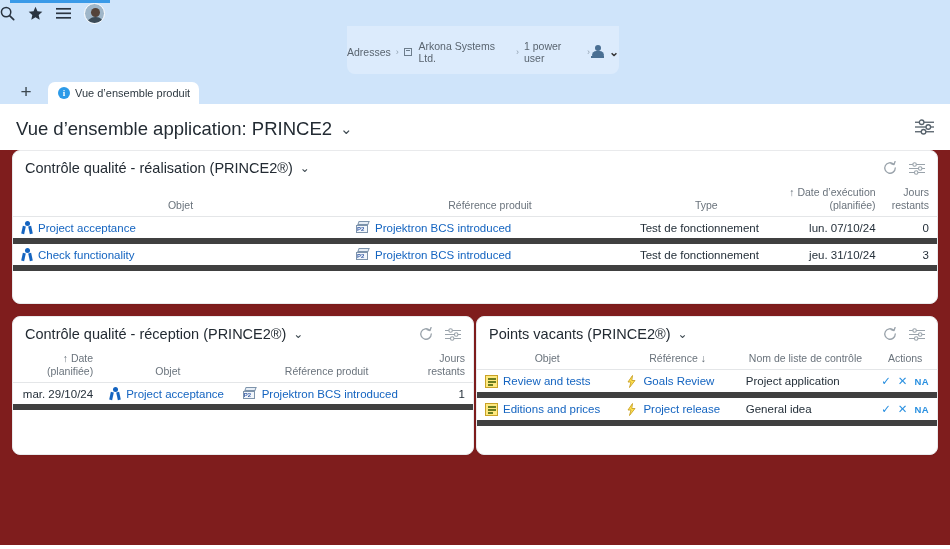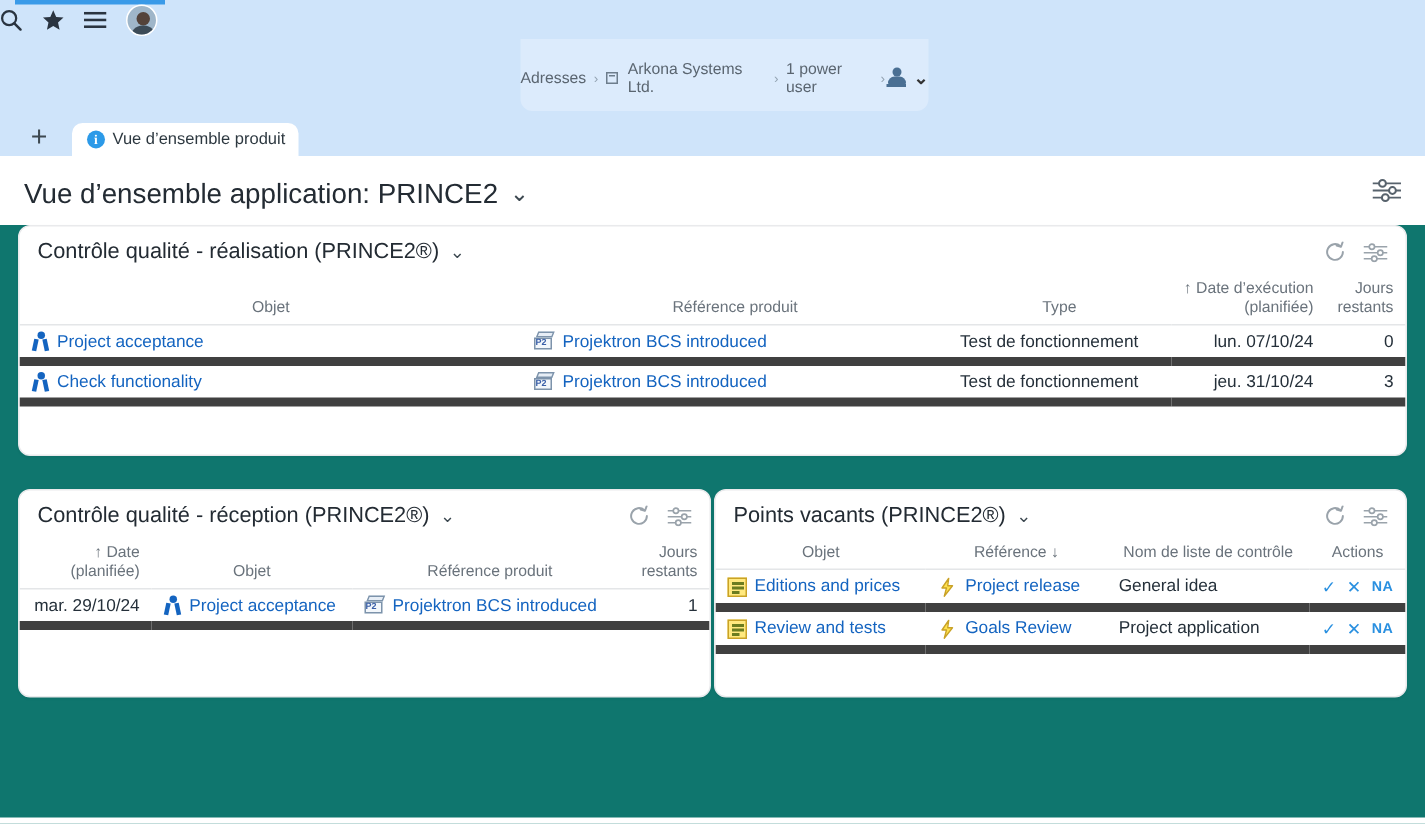--- a/index.html
+++ b/index.html
@@ -122,21 +122,21 @@
     display:flex; align-items:center; justify-content:space-between;
     padding: 14px 16px 10px 16px;
     background:#ffffff;
   }
   .pagetitle {
     font-size: 18.5px; color: #232b33; display:flex; align-items:center; gap:8px;
   }
   .pagetitle .caret { font-size:15px; color:#3c4850; }
 
   .content {
-    background: #0f766e;
+    background: #7f1d1d;
     padding: 0 12px 10px 12px;
     height: 395px;
   }
 
   
   .panel {
     background: #ffffff;
     border: 1px solid #e9eaec;
     border-radius: 8px;
     box-shadow: 0 1px 2px rgba(0,0,0,.05);
@@ -191,21 +191,21 @@
   .list-ico i:nth-child(3){top:8.5px;width:5px;}
 
   
   .bolt-ico{width:13px;height:13px;position:relative;display:inline-block;flex:0 0 auto;}
   .bolt-ico svg{position:absolute;left:0;top:0;}
 
   .act { display:flex; align-items:center; gap:7px; color:#2a90e0; }
   .act .na { font-size:9.5px; font-weight:bold; letter-spacing:.3px; }
   .act span { cursor:pointer; }
 
-  .bottomrow { display:flex; gap:2px; margin-top: 22px; }
+  .bottomrow { display:flex; gap:2px; margin-top: 12px; }
   .bottomrow .panel { flex: 1 1 0; min-width: 0; }
   .p1body { height: 120px; }
   .p2body { height: 105px; }
 </style>
 </head>
 <body>
 
 <div class="topnav">
   <div class="topnav-accent"></div>
   <div class="nav-icons">
@@ -479,64 +479,64 @@
           </thead>
           <tbody>
             <tr>
               <td class="link">
                 <span class="cellflex">
                     <span class="list-ico">
                       <i></i>
                       <i></i>
                       <i></i>
                     </span>
-                    <span>Editions and prices</span>
+                    <span>Review and tests</span>
                   </span>
               </td>
               <td class="link">
                 <span class="cellflex">
                     <span class="bolt-ico">
                       <svg width="13" height="13" viewBox="0 0 13 13">
                         <polygon points="7.5,0.5 3,7 6,7 4.5,12.5 10,5.5 6.8,5.5" fill="#ffe24d" stroke="#c9a227" stroke-width="0.9" stroke-linejoin="round"></polygon>
                       </svg>
                     </span>
-                    <span>Project release</span>
-                  </span>
-              </td>
-              <td>General idea</td>
+                    <span>Goals Review</span>
+                  </span>
+              </td>
+              <td>Project application</td>
               <td>
                 <span class="act">
                   <span>✓</span>
                   <span>✕</span>
                   <span class="na">NA</span>
                 </span>
               </td>
             </tr>
             <tr>
               <td class="link">
                 <span class="cellflex">
                     <span class="list-ico">
                       <i></i>
                       <i></i>
                       <i></i>
                     </span>
-                    <span>Review and tests</span>
+                    <span>Editions and prices</span>
                   </span>
               </td>
               <td class="link">
                 <span class="cellflex">
                     <span class="bolt-ico">
                       <svg width="13" height="13" viewBox="0 0 13 13">
                         <polygon points="7.5,0.5 3,7 6,7 4.5,12.5 10,5.5 6.8,5.5" fill="#ffe24d" stroke="#c9a227" stroke-width="0.9" stroke-linejoin="round"></polygon>
                       </svg>
                     </span>
-                    <span>Goals Review</span>
-                  </span>
-              </td>
-              <td>Project application</td>
+                    <span>Project release</span>
+                  </span>
+              </td>
+              <td>General idea</td>
               <td>
                 <span class="act">
                   <span>✓</span>
                   <span>✕</span>
                   <span class="na">NA</span>
                 </span>
               </td>
             </tr>
           </tbody>
         </table>

